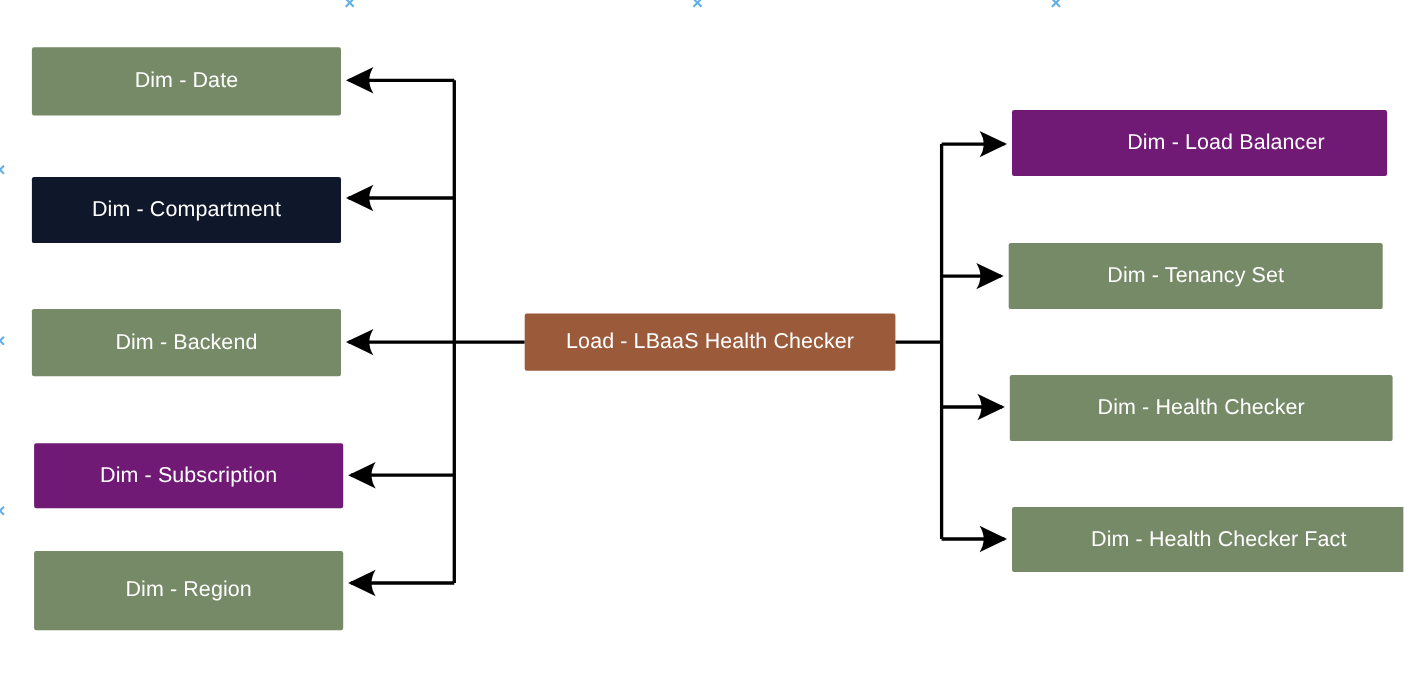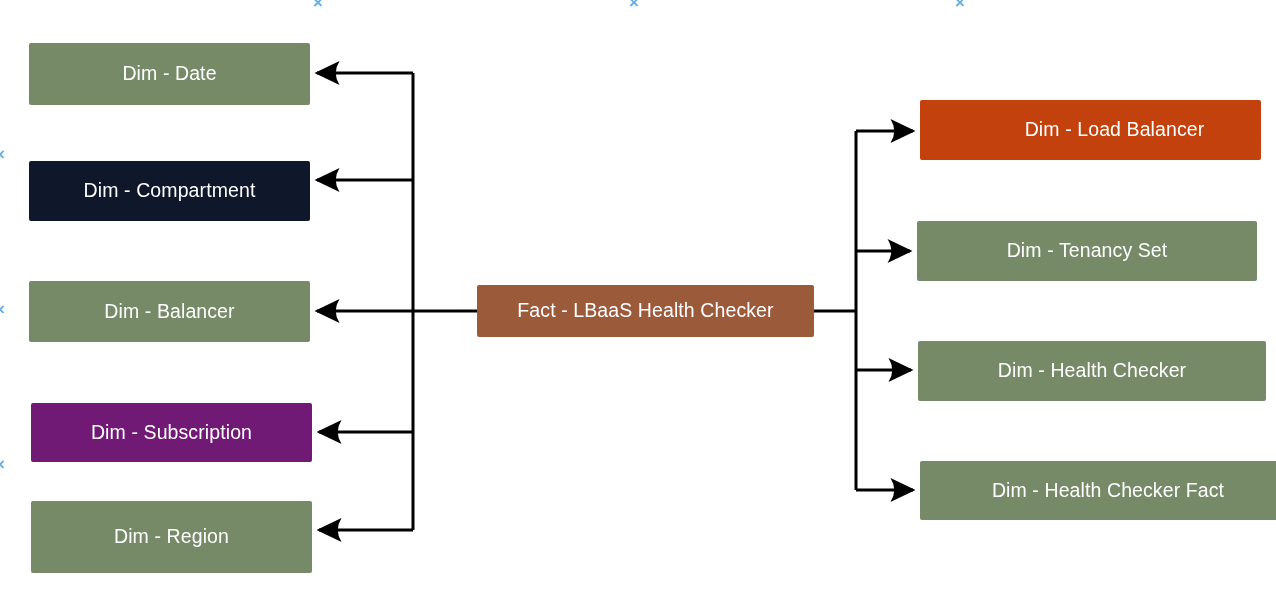--- a/index.html
+++ b/index.html
@@ -85,38 +85,38 @@
         <path d="M 856 131 L 856 490"></path>
         <path d="M 856 131 L 913 131" marker-end="url(#arrow-left)"></path>
         <path d="M 856 251 L 910 251" marker-end="url(#arrow-left)"></path>
         <path d="M 856 370 L 911 370" marker-end="url(#arrow-left)"></path>
         <path d="M 856 490 L 913 490" marker-end="url(#arrow-left)"></path>
       </g>
   </svg>
 
   <div id="nodes-layer">
       <div class="node node-fact" style="left: 477px; top: 285px; width: 337px; height: 52px; background: rgb(155, 90, 58);">
-      <span class="node-label">Fact - LBaaS Health Checker</span>
+      <span class="node-label">Load - LBaaS Health Checker</span>
     </div>
       <div class="node node-dim" style="left: 29px; top: 43px; width: 281px; height: 62px; background: rgb(118, 138, 104);">
       <span class="node-label">Dim - Date</span>
     </div>
       <div class="node node-dim" style="left: 29px; top: 161px; width: 281px; height: 60px; background: #0f172a;">
       <span class="node-label">Dim - Compartment</span>
     </div>
       <div class="node node-dim" style="left: 29px; top: 281px; width: 281px; height: 61px; background: rgb(118, 138, 104);">
-      <span class="node-label">Dim - Balancer</span>
+      <span class="node-label">Dim - Backend</span>
     </div>
       <div class="node node-dim" style="left: 31px; top: 403px; width: 281px; height: 59px; background: #701a75;">
       <span class="node-label">Dim - Subscription</span>
     </div>
       <div class="node node-dim" style="left: 31px; top: 501px; width: 281px; height: 72px; background: rgb(118, 138, 104);">
       <span class="node-label">Dim - Region</span>
     </div>
-      <div class="node node-dim" style="left: 920px; top: 100px; width: 341px; height: 60px; background: #c2410c; padding-left: 48px;">
+      <div class="node node-dim" style="left: 920px; top: 100px; width: 341px; height: 60px; background: #701a75; padding-left: 48px;">
       <span class="node-label">Dim - Load Balancer</span>
     </div>
       <div class="node node-dim" style="left: 917px; top: 221px; width: 340px; height: 60px; background: rgb(118, 138, 104);">
       <span class="node-label">Dim - Tenancy Set</span>
     </div>
       <div class="node node-dim" style="left: 918px; top: 341px; width: 348px; height: 60px; background: rgb(118, 138, 104);">
       <span class="node-label">Dim - Health Checker</span>
     </div>
       <div class="node node-dim" style="left: 920px; top: 461px; width: 376px; height: 59px; background: rgb(118, 138, 104);">
       <span class="node-label">Dim - Health Checker Fact</span>

